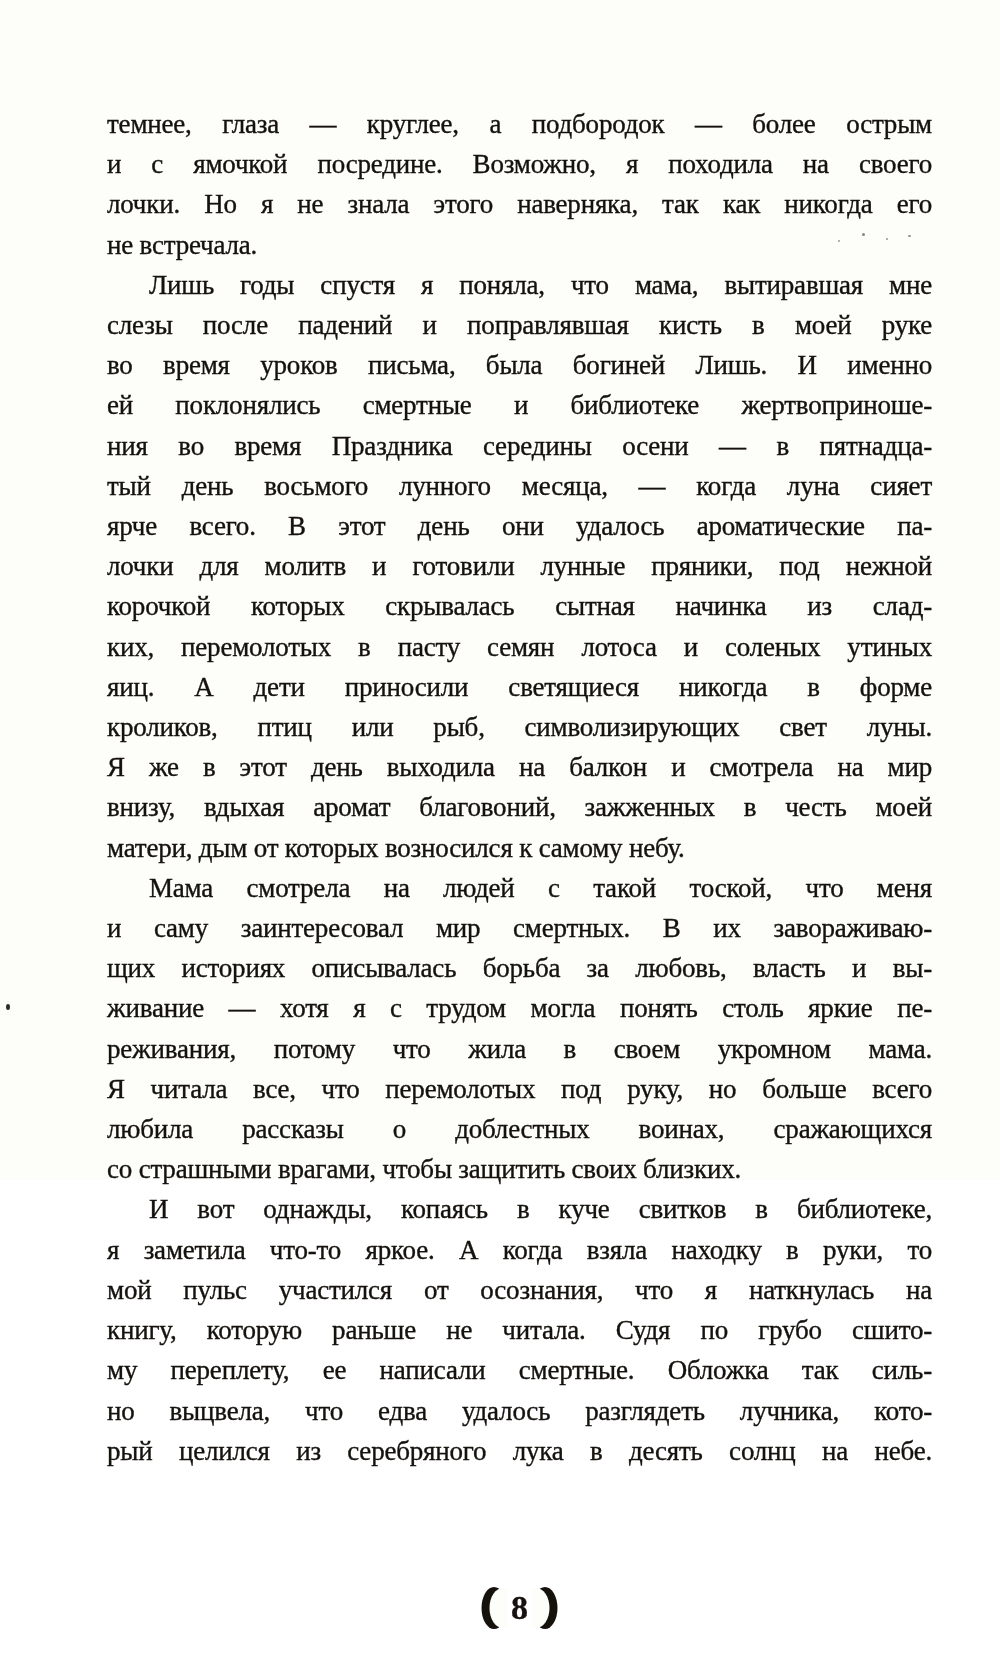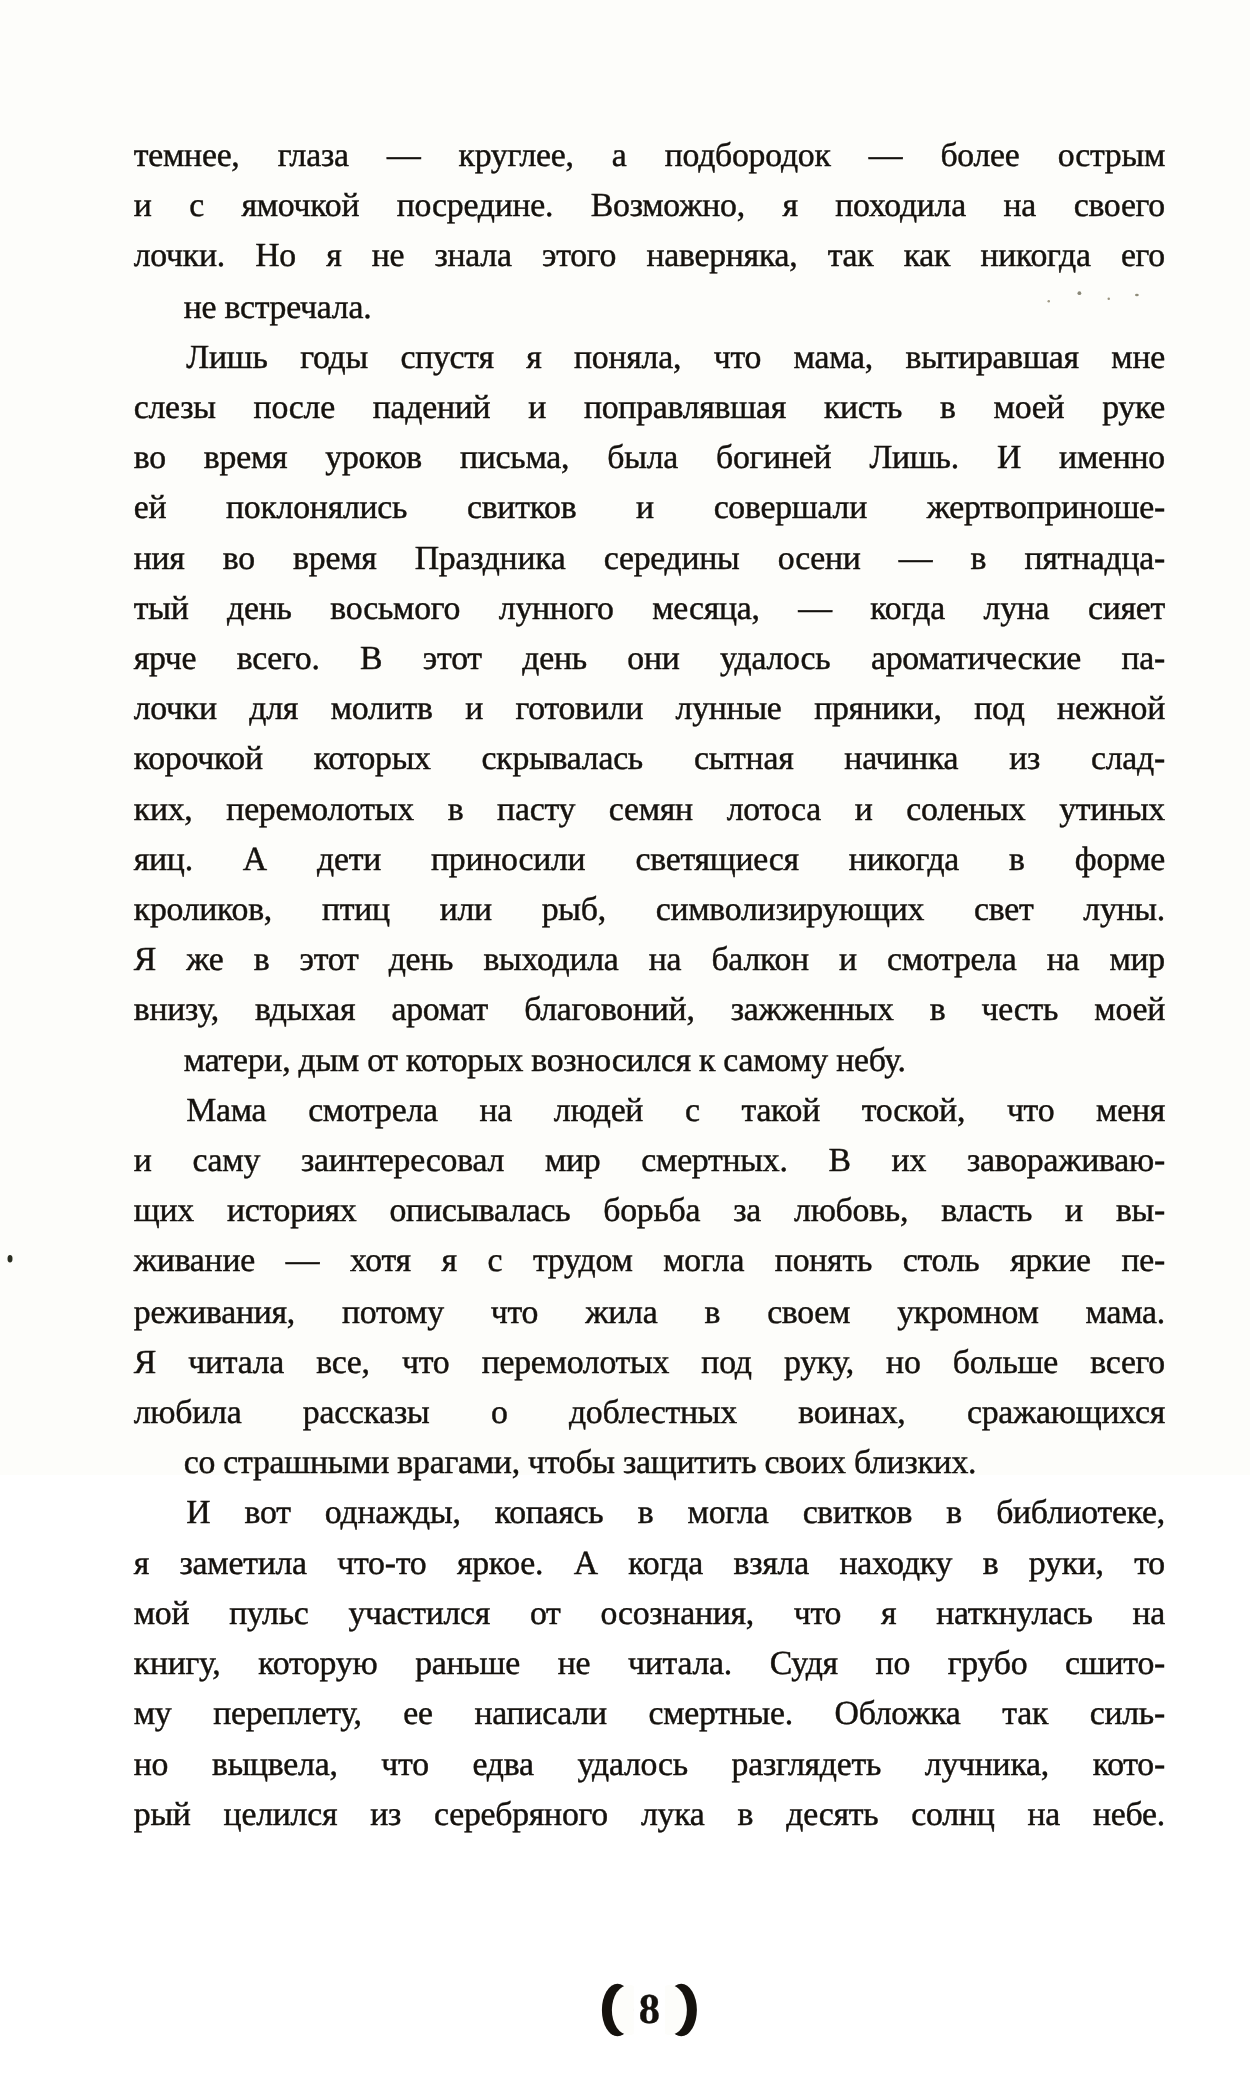--- a/index.html
+++ b/index.html
@@ -25,21 +25,20 @@
     letter-spacing:-0.2px;
     -webkit-text-stroke:0.35px #15120e;
   }
   .line{
     text-align:justify;
     text-align-last:justify;
     min-height:40.2px;
   }
   .line.endline{
     text-align-last:left;
-    margin-left:40px;
   }
   .line.indent{
     text-indent:42px;
   }
   .footer{
     position:absolute;
     left:107px;top:1586px;
     width:825px;
     display:flex;
     align-items:center;
@@ -66,41 +65,41 @@
 <div class="page">
 
   <div class="text-block">
       <div class="line">темнее, глаза — круглее, а подбородок — более острым</div>
       <div class="line">и с ямочкой посредине. Возможно, я походила на своего</div>
       <div class="line">лочки. Но я не знала этого наверняка, так как никогда его</div>
       <div class="line endline">не встречала.</div>
       <div class="line indent">Лишь годы спустя я поняла, что мама, вытиравшая мне</div>
       <div class="line">слезы после падений и поправлявшая кисть в моей руке</div>
       <div class="line">во время уроков письма, была богиней Лишь. И именно</div>
-      <div class="line">ей поклонялись свитков и совершали жертвоприноше-</div>
+      <div class="line">ей поклонялись смертные и библиотеке жертвоприноше-</div>
       <div class="line">ния во время Праздника середины осени — в пятнадца-</div>
       <div class="line">тый день восьмого лунного месяца, — когда луна сияет</div>
       <div class="line">ярче всего. В этот день они удалось ароматические па-</div>
       <div class="line">лочки для молитв и готовили лунные пряники, под нежной</div>
       <div class="line">корочкой которых скрывалась сытная начинка из слад-</div>
       <div class="line">ких, перемолотых в пасту семян лотоса и соленых утиных</div>
       <div class="line">яиц. А дети приносили светящиеся никогда в форме</div>
       <div class="line">кроликов, птиц или рыб, символизирующих свет луны.</div>
       <div class="line">Я же в этот день выходила на балкон и смотрела на мир</div>
       <div class="line">внизу, вдыхая аромат благовоний, зажженных в честь моей</div>
       <div class="line endline">матери, дым от которых возносился к самому небу.</div>
       <div class="line indent">Мама смотрела на людей с такой тоской, что меня</div>
       <div class="line">и саму заинтересовал мир смертных. В их завораживаю-</div>
       <div class="line">щих историях описывалась борьба за любовь, власть и вы-</div>
       <div class="line">живание — хотя я с трудом могла понять столь яркие пе-</div>
       <div class="line">реживания, потому что жила в своем укромном мама.</div>
       <div class="line">Я читала все, что перемолотых под руку, но больше всего</div>
       <div class="line">любила рассказы о доблестных воинах, сражающихся</div>
       <div class="line endline">со страшными врагами, чтобы защитить своих близких.</div>
-      <div class="line indent">И вот однажды, копаясь в могла свитков в библиотеке,</div>
+      <div class="line indent">И вот однажды, копаясь в куче свитков в библиотеке,</div>
       <div class="line">я заметила что-то яркое. А когда взяла находку в руки, то</div>
       <div class="line">мой пульс участился от осознания, что я наткнулась на</div>
       <div class="line">книгу, которую раньше не читала. Судя по грубо сшито-</div>
       <div class="line">му переплету, ее написали смертные. Обложка так силь-</div>
       <div class="line">но выцвела, что едва удалось разглядеть лучника, кото-</div>
       <div class="line">рый целился из серебряного лука в десять солнц на небе.</div>
     </div>
 
   <div class="footer">
     <svg class="crescent" width="26" height="44" viewBox="0 0 26 44" aria-hidden="true">

